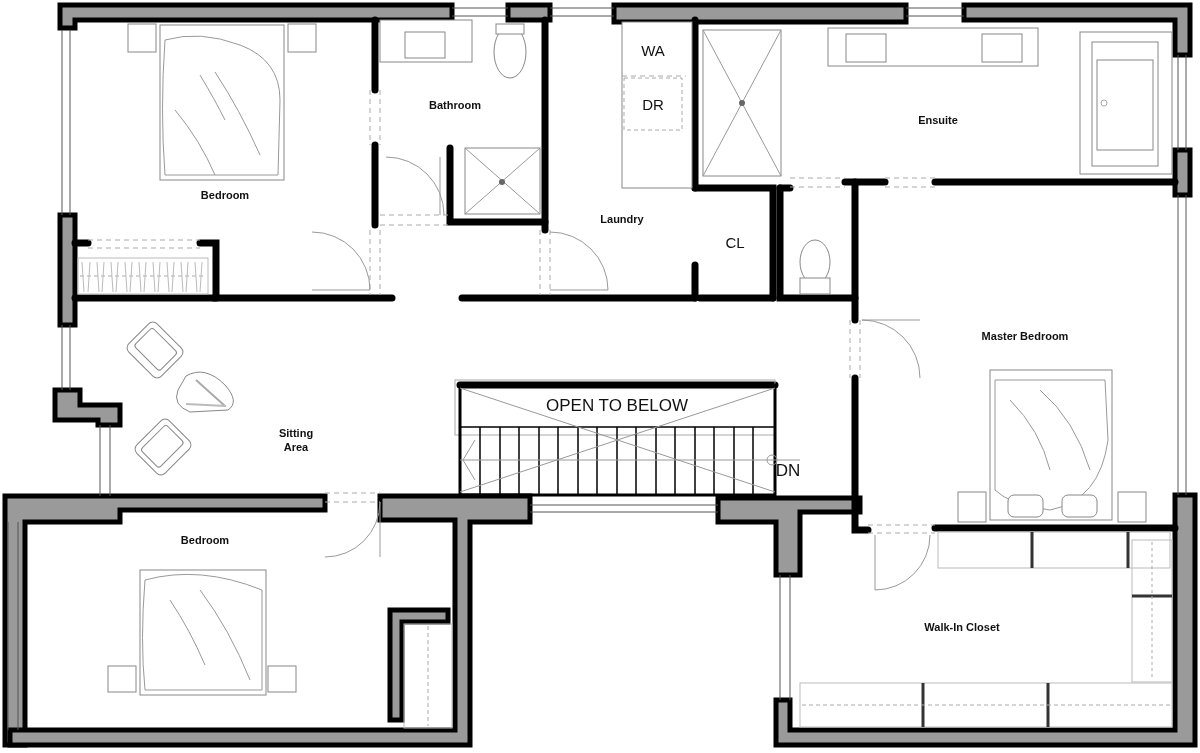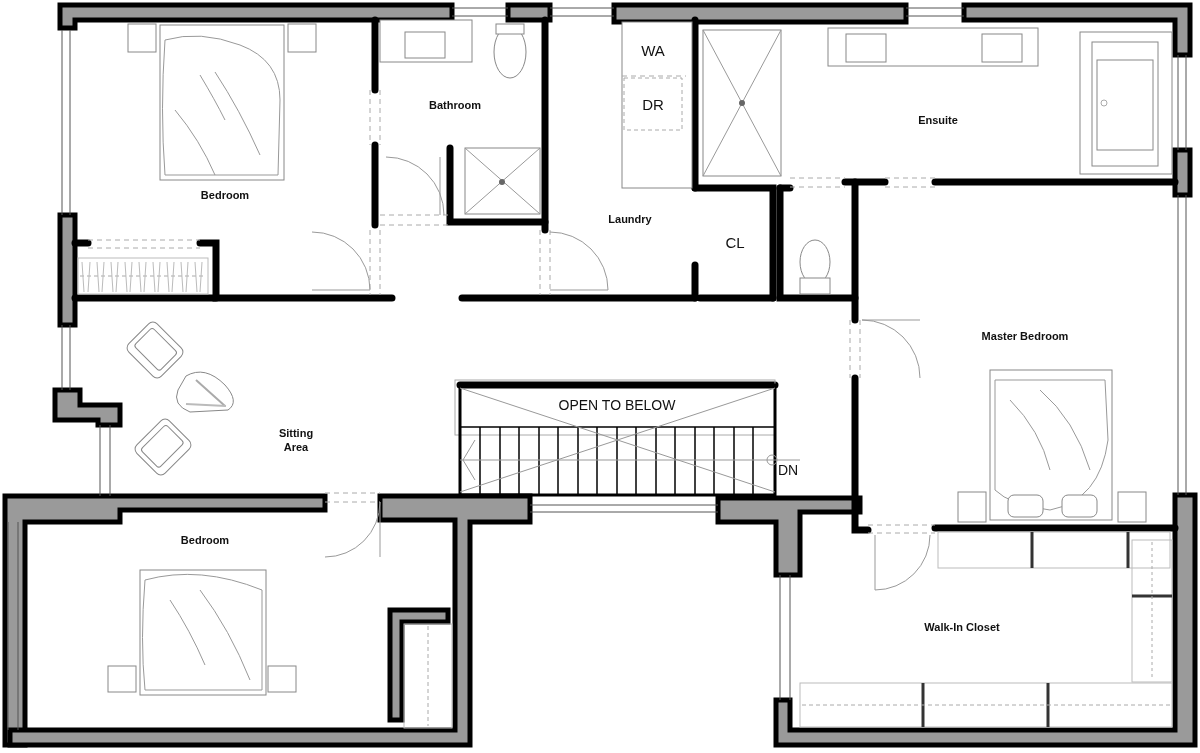--- a/index.html
+++ b/index.html
@@ -1,21 +1,21 @@
 <!DOCTYPE html>
 <html><head>
 <meta charset="utf-8">
 <style>
   html, body { margin: 0; padding: 0; background: #ffffff; }
   body { width: 1200px; height: 753px; overflow: hidden; position: relative; font-family: "Liberation Sans", sans-serif; }
   svg.plan { position: absolute; left: 0; top: 0; }
   .lbl { position: absolute; font-family: "Liberation Sans", sans-serif; color: #111; white-space: nowrap; transform: translate(-50%, -50%); text-align: center; line-height: 1.25; }
   .room { font-weight: bold; font-size: 11px; }
   .appl { font-weight: normal; font-size: 15px; }
-  .note { font-weight: normal; font-size: 14px; }
+  .note { font-weight: normal; font-size: 17px; }
   .w { fill: #9a9a9a; stroke: #000; stroke-width: 5; stroke-linejoin: miter; }
   .iw { stroke: #000; stroke-width: 7; fill: none; stroke-linecap: round; }
   .thin { stroke: #999; stroke-width: 1; fill: none; }
   .dash { stroke: #aaa; stroke-width: 1; fill: none; stroke-dasharray: 5 4; }
   .fix { stroke: #888; stroke-width: 1; fill: #fff; }
   .door { stroke: #999; stroke-width: 1; fill: none; }
 </style>
 </head>
 <body>
 
@@ -257,21 +257,21 @@
     <line x1="1152" y1="542" x2="1152" y2="680" stroke="#aaa" stroke-dasharray="3 3"></line>
     <rect x="800" y="683" width="372" height="44" fill="none" stroke="#bbb"></rect>
     <line x1="923" y1="683" x2="923" y2="727" stroke="#333" stroke-width="3"></line>
     <line x1="1048" y1="683" x2="1048" y2="727" stroke="#333" stroke-width="3"></line>
     <line x1="802" y1="705" x2="1170" y2="705" stroke="#aaa" stroke-dasharray="4 3"></line>
   </g>
 </svg>
 
 <div class="lbl room" style="left:225px;top:196px;">Bedroom</div>
 <div class="lbl room" style="left:455px;top:106px;">Bathroom</div>
-<div class="lbl room" style="left:622px;top:220px;margin-left:8px;">Laundry</div>
+<div class="lbl room" style="left:622px;top:220px;">Laundry</div>
 <div class="lbl room" style="left:938px;top:121px;">Ensuite</div>
 <div class="lbl room" style="left:1025px;top:337px;">Master Bedroom</div>
 <div class="lbl room" style="left:296px;top:401px;white-space:pre;margin-top:40px;">Sitting
 Area</div>
 <div class="lbl room" style="left:205px;top:541px;">Bedroom</div>
 <div class="lbl room" style="left:962px;top:628px;">Walk-In Closet</div>
 
 <div class="lbl appl" style="left:653px;top:51px;">WA</div>
 <div class="lbl appl" style="left:653px;top:105px;text-align:center;">DR</div>
 <div class="lbl appl" style="left:735px;top:243px;">CL</div>

